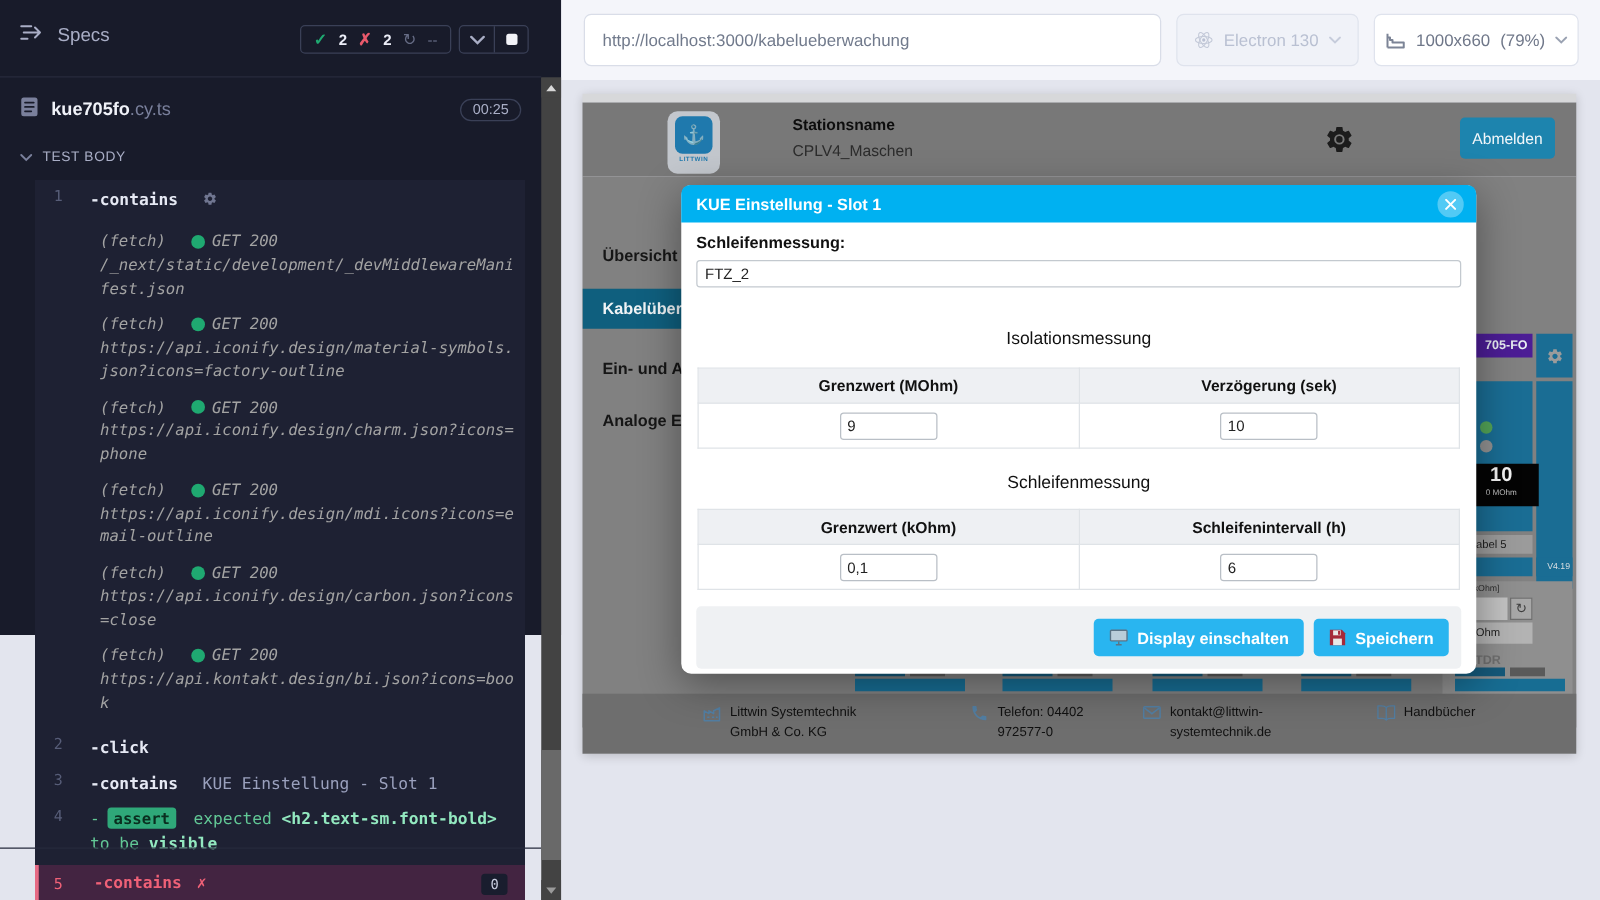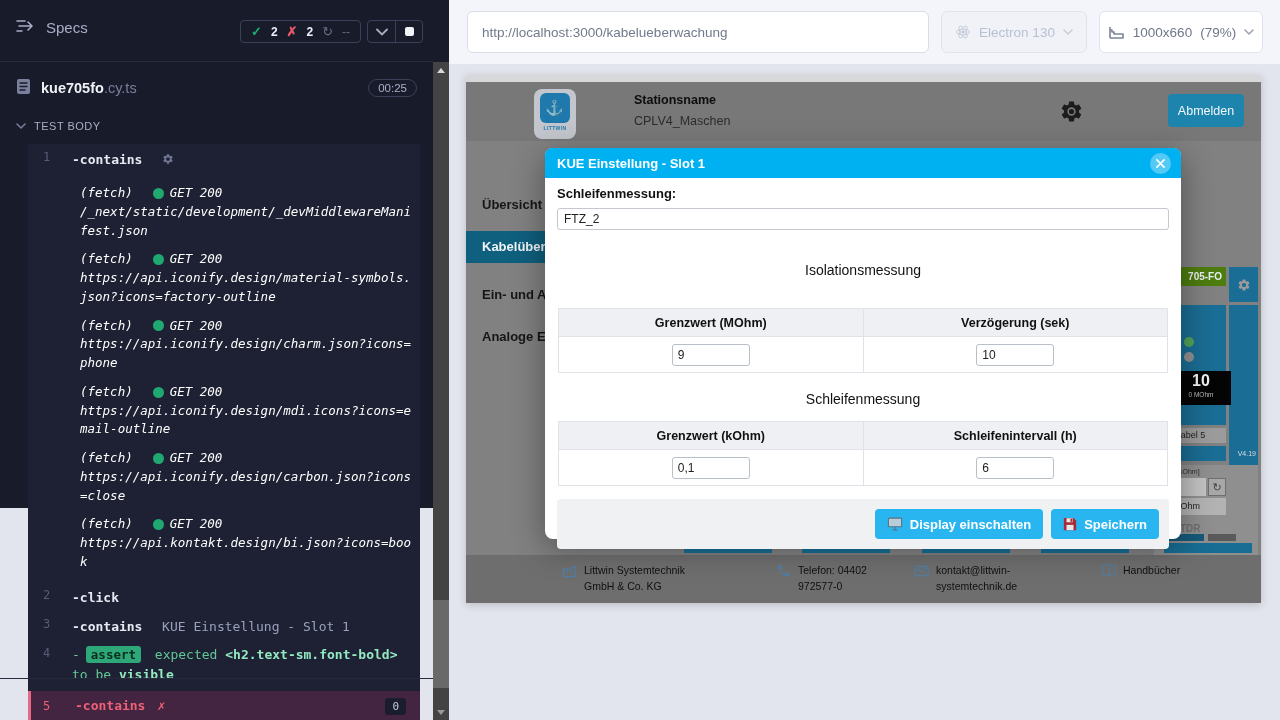--- a/index.html
+++ b/index.html
@@ -28,21 +28,21 @@
 
   .testbody-row { position:absolute; left:16px; top:120px; display:flex; align-items:center; gap:8px; color:#a9aec6; font-size:11px; letter-spacing:.5px; }
 
   .panel { position:absolute; left:28px; top:144px; width:392px; background:#1e2133; font-family:"DejaVu Sans Mono", monospace; }
   .crow { display:flex; align-items:flex-start; padding:5px 8px 5px 0; }
   .cnum { width:44px; flex:0 0 44px; padding-left:15px; padding-top:1px; color:#575d78; font-size:12px; }
   .ccontent { flex:1; padding-right:6px; }
   .cname { font-size:13px; font-weight:bold; color:#e6e9f4; }
   .carg { font-size:13px; color:#9aa0bd; margin-left:10px; }
   .cgear { margin-left:10px; vertical-align:-1px; }
-  .logblock { margin:10px 8px 10px 52px; font-size:12.5px; font-style:italic; color:#ffffff; line-height:1.5; word-break:break-all; }
+  .logblock { margin:10px 8px 10px 52px; font-size:12.5px; font-style:italic; color:#a3a3a3; line-height:1.5; word-break:break-all; }
   .logline1 { display:flex; align-items:center; gap:6px; word-break:normal; }
   .gdot { display:inline-block; width:11px; height:11px; border-radius:50%; background:#1fa971; margin-left:14px; }
   .assert-badge { background:#2fa879; color:#0a2e1f; font-weight:bold; font-size:12.5px; padding:1px 5px; border-radius:3px; margin:0 6px; }
   .assert-text { font-size:13px; color:#62c896; line-height:1.6; }
   .assert-text .hl { font-weight:bold; color:#93e9c0; }
   .dash-green { color:#62c896; font-size:13px; }
   .crow.failed { background:#432441; border-left:3px solid #e66a84; padding-top:7px; padding-bottom:7px; }
   .crow.failed .cnum { padding-left:12px; color:#ef6177; }
   .fail-name { font-size:13px; font-weight:bold; color:#ef6177; }
   .fail-x { color:#ef6177; font-size:13px; font-weight:bold; margin-left:12px; }
@@ -76,21 +76,21 @@
   .hdr-gear { position:absolute; left:593px; top:17px; }
   .logout-btn { position:absolute; right:17px; top:12px; width:76px; height:33px; background:#1d84ae; border-radius:4px; color:#f2f7fa; font-size:12.5px; display:flex; align-items:center; justify-content:center; }
 
   .aut-body { position:absolute; left:0; top:66px; width:795px; height:441px; background:#818181; overflow:hidden; }
   .nav-item { position:absolute; left:16px; font-size:13px; font-weight:bold; color:#161616; white-space:nowrap; }
   .nav-item.active { left:0; width:122px; height:32px; background:#0f5f7e; color:#f0f4f6; line-height:32px; padding-left:16px; }
 
   
   .slot-frag { position:absolute; left:0; top:0; width:795px; height:441px; }
   .sf { position:absolute; }
-  .sf-title { left:688px; top:126px; width:72px; height:19px; background:#4d7c0f; color:#e8eef2; font-size:10px; font-weight:bold; text-align:right; padding:4px 4px 0 0; }
+  .sf-title { left:688px; top:126px; width:72px; height:19px; background:#4c1d95; color:#e8eef2; font-size:10px; font-weight:bold; text-align:right; padding:4px 4px 0 0; }
   .sf-gearbox { left:763px; top:126px; width:29px; height:35px; background:#1a6d94; display:flex; align-items:center; justify-content:center; }
   .sf-lpanel { left:688px; top:164px; width:72px; height:120px; background:#1a6d94; }
   .sf-rpanel { left:763px; top:164px; width:29px; height:166px; background:#1a6d94; }
   .sf-dot1 { left:30px; top:32px; width:10px; height:10px; border-radius:50%; background:#53a457; }
   .sf-dot2 { left:30px; top:47px; width:10px; height:10px; border-radius:50%; background:#919191; }
   .sf-black { left:705px; top:230px; width:60px; height:34px; background:#040404; color:#f2f2f2; text-align:center; z-index:2; }
   .sf-black .bigval { font-size:16px; font-weight:bold; line-height:20px; }
   .sf-black .unit { font-size:6.5px; color:#bdbdbd; }
   .sf-cable { left:688px; top:287px; width:72px; height:15px; background:#9b9b9b; color:#1f1f1f; font-size:9px; text-align:center; line-height:15px; }
   .sf-lteal2 { left:688px; top:305px; width:72px; height:15px; background:#1a6d94; }
@@ -117,21 +117,21 @@
 
   
   .modal { position:absolute; left:96px; top:84px; width:636px; height:391px; background:#ffffff; border-radius:8px; box-shadow:0 8px 32px rgba(0,0,0,.38); z-index:10; }
   .modal-titlebar { height:30px; background:#00b1f1; border-radius:7px 7px 0 0; display:flex; align-items:center; padding:0 10px 0 12px; }
   .modal-title { color:#ffffff; font-size:13px; font-weight:bold; }
   .modal-close { margin-left:auto; width:21px; height:21px; border-radius:50%; background:rgba(255,255,255,.32); display:flex; align-items:center; justify-content:center; }
   .modal-body { padding:6px 12px 0 12px; }
   .field-label { font-size:13px; font-weight:bold; color:#111; height:18px; margin-top:2px; }
   .field-input { width:612px; height:22px; border:1px solid #c3c9cf; border-radius:3px; font-size:12px; color:#222; padding:0 6px; margin-top:4px; font-family:"Liberation Sans",sans-serif; }
   .section-title { text-align:center; font-size:14px; font-weight:normal; color:#111; margin-top:32px; height:18px; }
-  .mtable { width:610px; margin:28px auto 0 auto; border-collapse:collapse; }
+  .mtable { width:610px; margin:14px auto 0 auto; border-collapse:collapse; }
   .mtable th { width:50%; height:28px; background:#eef0f3; border:1px solid #dfe3e7; font-size:12.5px; font-weight:bold; color:#111; text-align:center; }
   .mtable td { height:36px; border:1px solid #dfe3e7; text-align:center; }
   .cell-input { width:78px; height:22px; border:1px solid #b9bfc6; border-radius:3px; font-size:12px; color:#222; padding:0 5px; font-family:"Liberation Sans",sans-serif; }
   .modal-footer { width:612px; height:50px; margin:13px auto 0 auto; background:#eff1f3; border-radius:4px; display:flex; align-items:center; justify-content:flex-end; gap:8px; padding-right:10px; }
   .cy-btn { height:30px; background:#29b5f0; border:none; border-radius:4px; color:#fff; font-size:13px; font-weight:bold; display:flex; align-items:center; gap:7px; padding:0 12px; font-family:"Liberation Sans",sans-serif; }
 </style>
 </head>
 <body>
 
 <div class="page">

